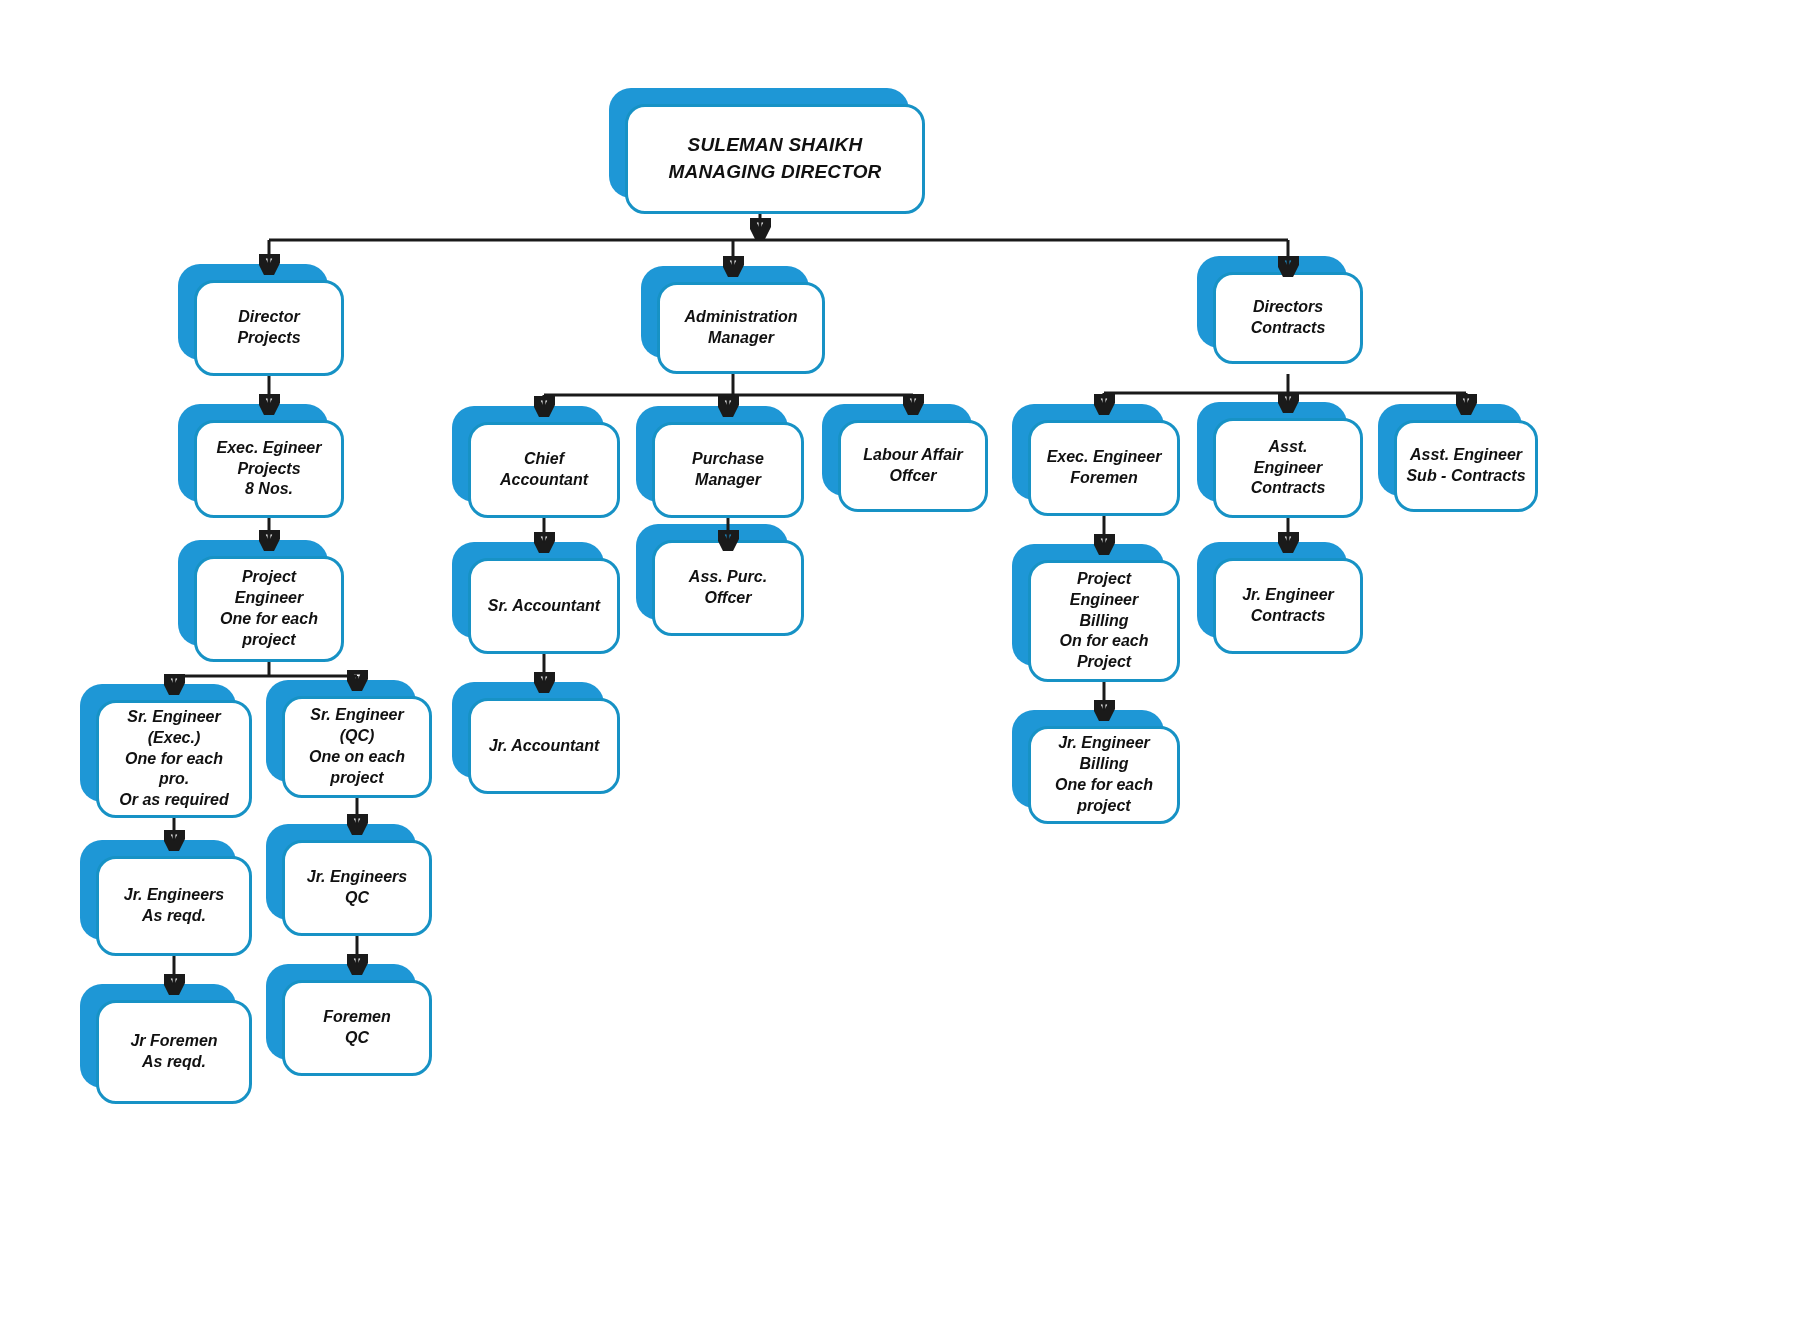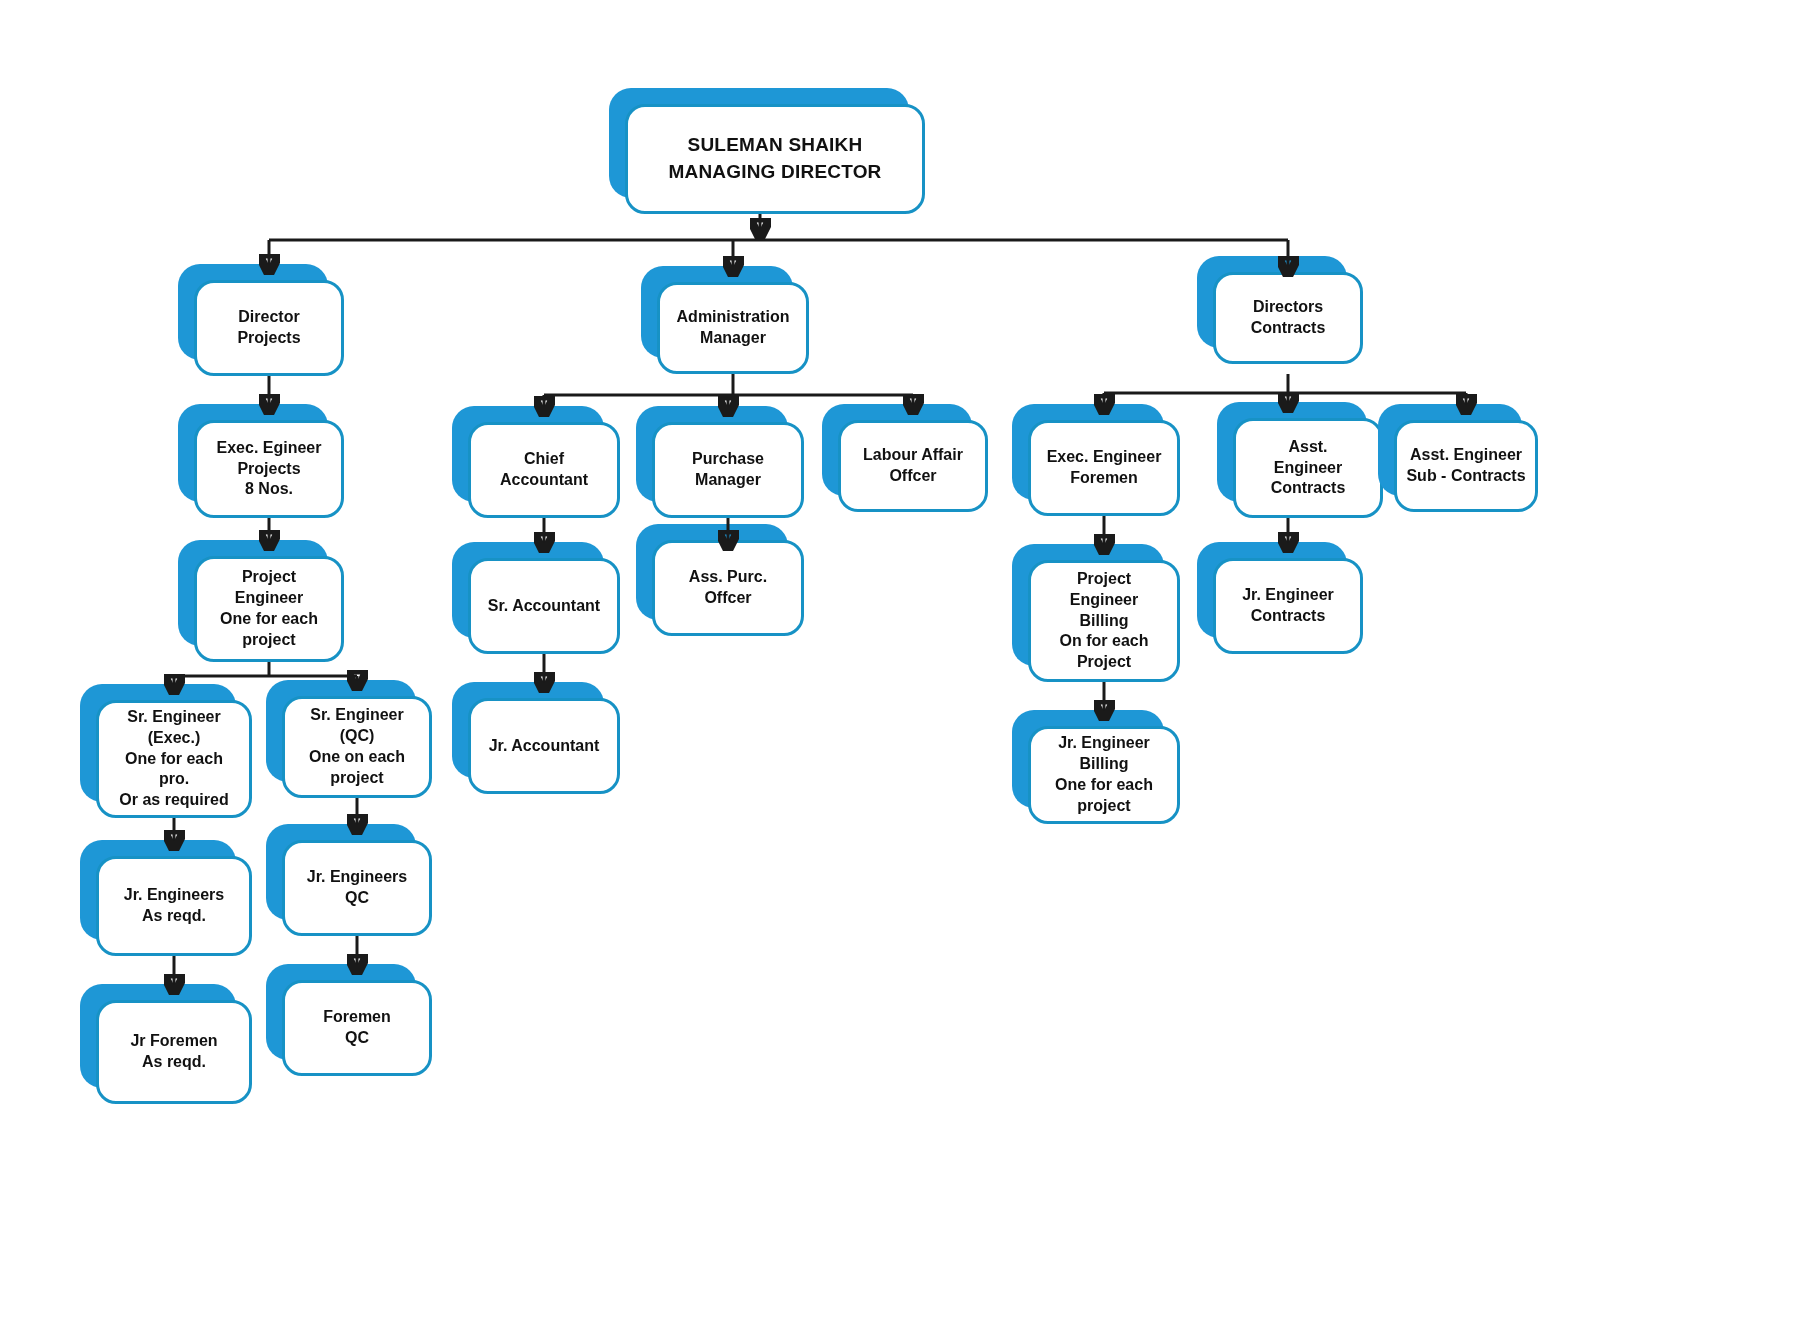--- a/index.html
+++ b/index.html
@@ -4,21 +4,21 @@
 <title>Org Chart</title>
 <style>
   html,body{margin:0;padding:0;background:#ffffff;}
   #canvas{
     position:relative;
     width:1798px;height:1324px;
     background:#ffffff;
     font-family:"Liberation Sans", sans-serif;
     overflow:hidden;
   }
-  .node{position:absolute;z-index:2;}
+  .node{position:absolute;z-index:2;font-style:italic;}
   .node .shadow{
     position:absolute;left:0;top:0;width:100%;height:100%;
     background:#1e97d6;border-radius:22px;
   }
   .node .face{
     position:absolute;left:16px;top:16px;width:100%;height:100%;
     background:#ffffff;border:3px solid #1792c5;border-radius:20px;
     box-sizing:border-box;
     display:flex;align-items:center;justify-content:center;
     text-align:center;
@@ -29,38 +29,38 @@
     font-size:16px;line-height:1.3;
     padding:2px 3px;
   }
   .md-label{font-size:19px;line-height:1.4;letter-spacing:.2px;}
   #connectors{position:absolute;left:0;top:0;z-index:5;pointer-events:none;}
   #connectors path{stroke:#1a1a1a;stroke-width:3;fill:none;}
 
   
   #n-md{left:609px;top:88px;width:300px;height:110px;}
   #n-director-projects{left:178px;top:264px;width:150px;height:96px;}
-  #n-admin-manager{left:641px;top:266px;width:152px;height:92px;}
+  #n-admin-manager{left:641px;top:266px;width:152px;height:92px;padding-left:16px;}
   #n-directors-contracts{left:1197px;top:256px;width:150px;height:92px;}
   #n-exec-engineer-projects{left:178px;top:404px;width:150px;height:98px;}
   #n-project-engineer{left:178px;top:540px;width:150px;height:106px;}
   #n-sr-engineer-exec{left:80px;top:684px;width:156px;height:118px;}
   #n-sr-engineer-qc{left:266px;top:680px;width:150px;height:102px;}
   #n-jr-engineers{left:80px;top:840px;width:156px;height:100px;}
   #n-jr-engineers-qc{left:266px;top:824px;width:150px;height:96px;}
   #n-jr-foremen{left:80px;top:984px;width:156px;height:104px;}
   #n-foremen-qc{left:266px;top:964px;width:150px;height:96px;}
   #n-chief-accountant{left:452px;top:406px;width:152px;height:96px;}
   #n-purchase-manager{left:636px;top:406px;width:152px;height:96px;}
   #n-labour-affair-officer{left:822px;top:404px;width:150px;height:92px;}
   #n-sr-accountant{left:452px;top:542px;width:152px;height:96px;}
   #n-ass-purc-officer{left:636px;top:524px;width:152px;height:96px;}
   #n-jr-accountant{left:452px;top:682px;width:152px;height:96px;}
   #n-exec-engineer-billing{left:1012px;top:404px;width:152px;height:96px;}
-  #n-asst-engineer-contracts{left:1197px;top:402px;width:150px;height:100px;margin-left:20px;}
+  #n-asst-engineer-contracts{left:1197px;top:402px;width:150px;height:100px;}
   #n-asst-engineer-sub-contracts{left:1378px;top:404px;width:144px;height:92px;}
   #n-project-engineer-billing{left:1012px;top:544px;width:152px;height:122px;}
   #n-jr-engineer-contracts{left:1197px;top:542px;width:150px;height:96px;}
   #n-jr-engineer-billing{left:1012px;top:710px;width:152px;height:98px;}
 </style>
 </head>
 <body>
 
 <div id="canvas">
 

